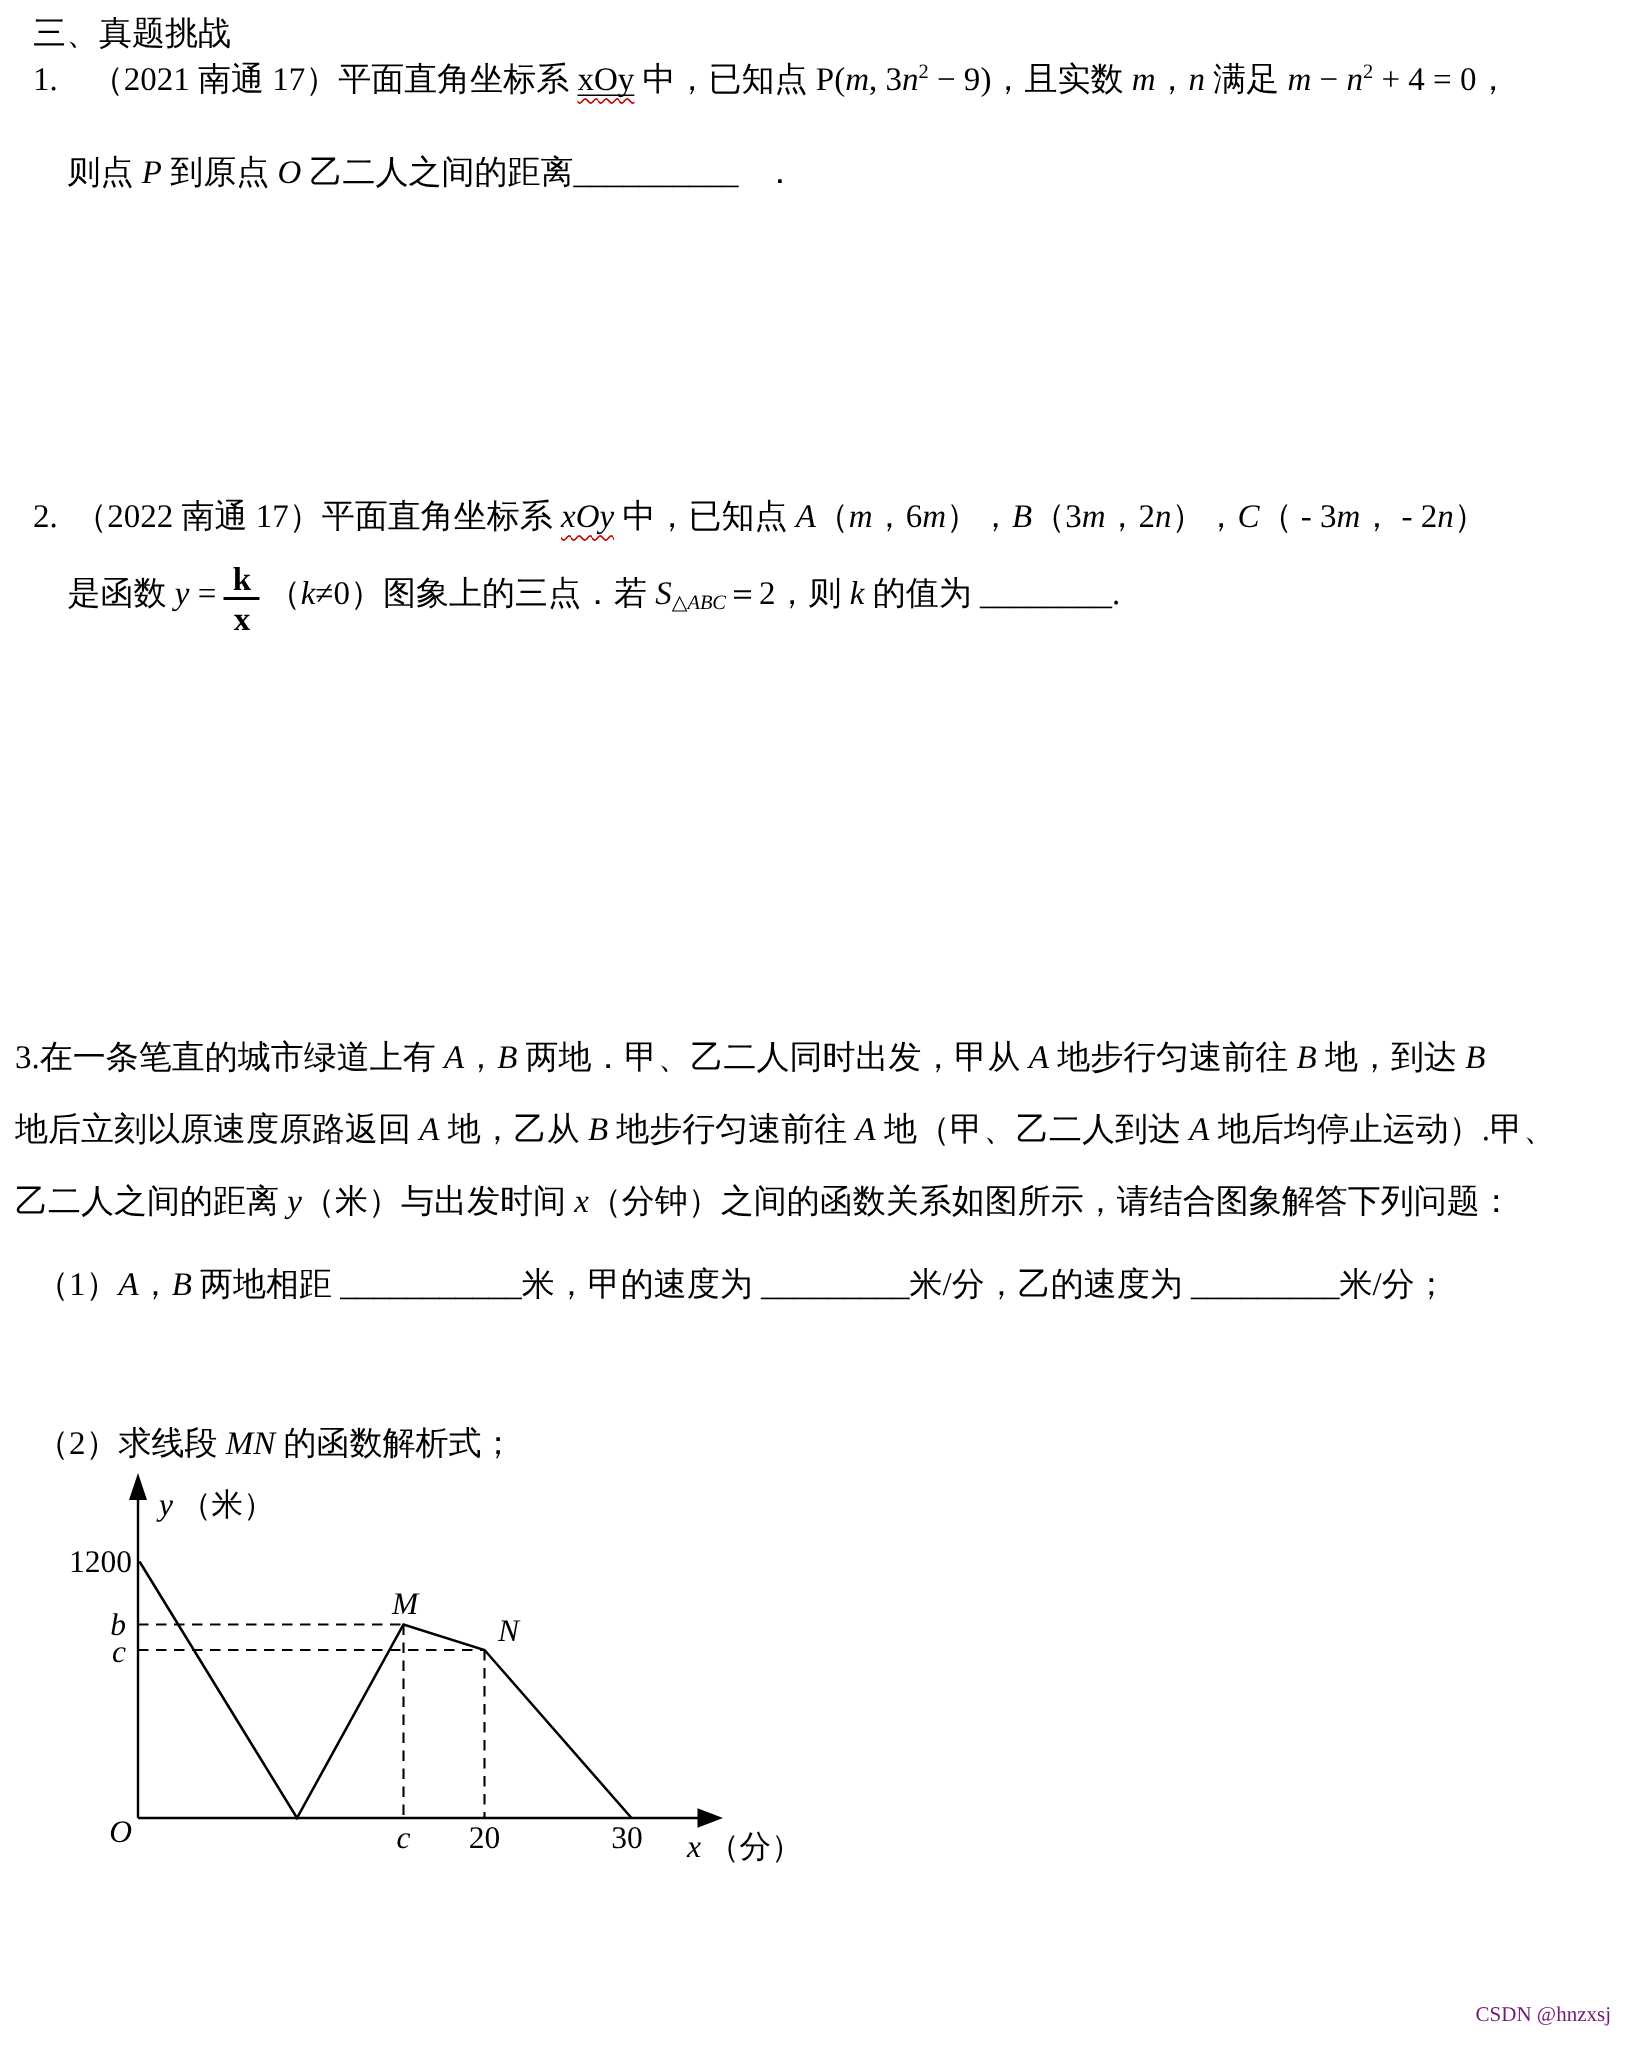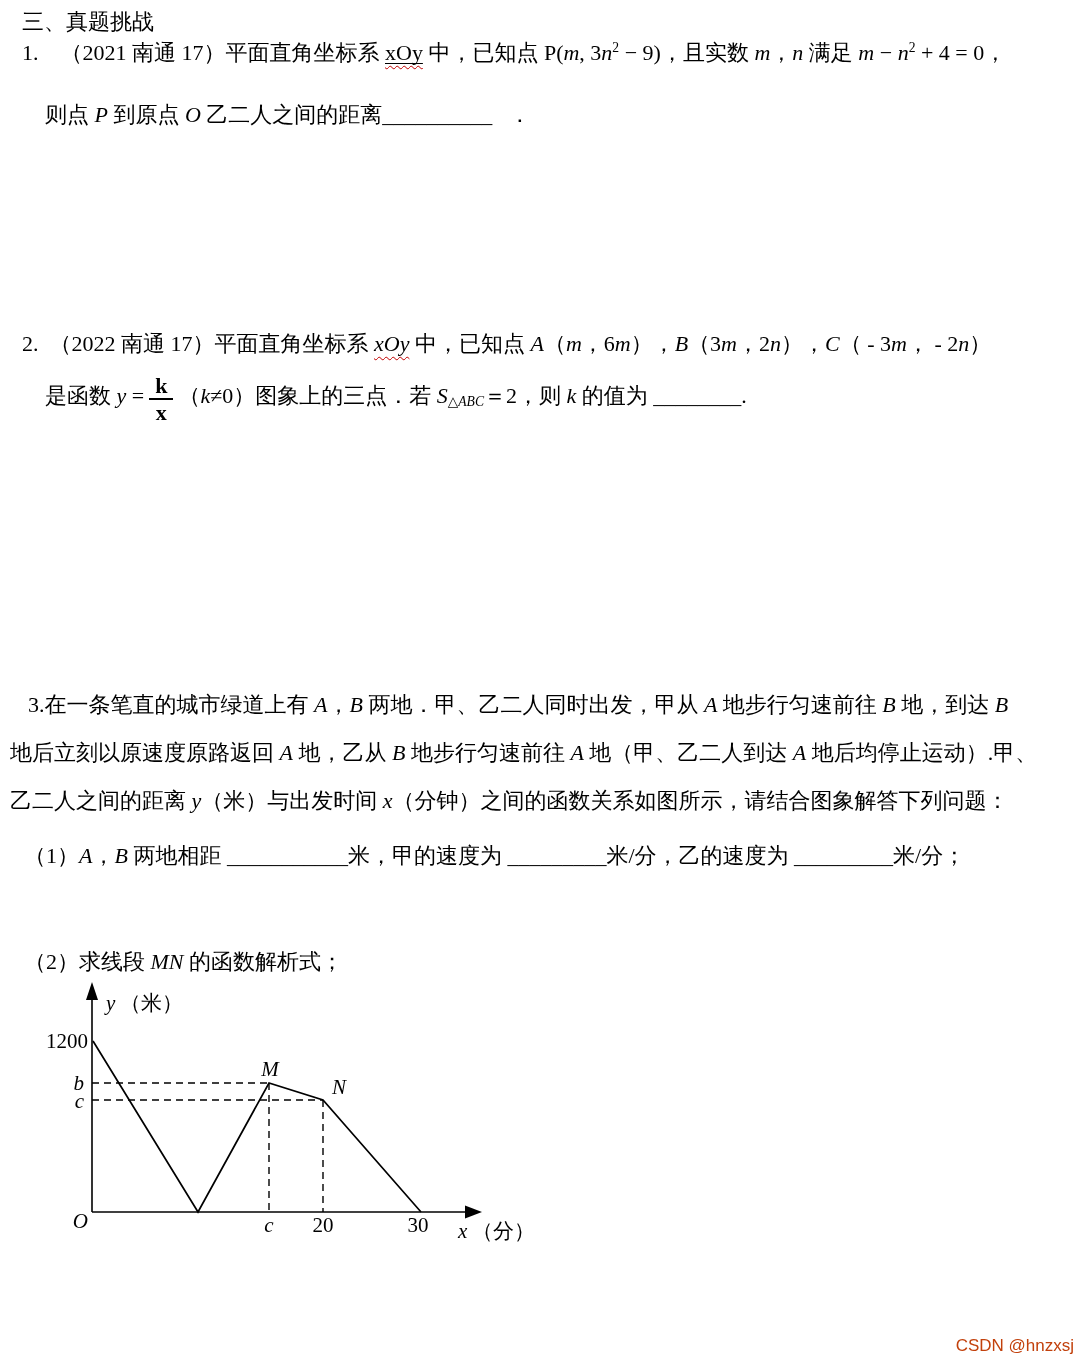--- a/index.html
+++ b/index.html
@@ -33,39 +33,39 @@
   }
   .fr-num{display:block;padding:0 6px 1px;border-bottom:2px solid #000;}
   .fr-den{display:block;padding-top:1px;}
   .figure-wrap{position:absolute;left:40px;top:980px;}
   .figure-wrap svg text{font-family:"Liberation Serif","DejaVu Serif",serif;font-size:21px;fill:#000;}
   .figure-wrap svg text.it{font-style:italic;}
   .watermark{
     position:absolute;
     right:14px;
     top:1336px;
-    font-family:Liberation Sans, sans-serif;
-    font-size:17px;
-    color:#c2410c;
+    font-family:Liberation Serif, serif;
+    font-size:14px;
+    color:#701a75;
   }
 </style>
 </head>
 <body>
 
 <div class="page">
 
   <div class="line" style="left:22px;top:6px;">三、真题挑战</div>
 
   <div class="line" style="left:22px;top:37px;"><span>1.    </span><span>（2021 南通 17）平面直角坐标系 </span><span class="r-wavy"><span class="r-solid">xOy</span></span><span> 中，已知点 P</span><span>(</span><span class="r-i">m</span><span>, 3</span><span class="r-i">n</span><span class="r-sup">2</span><span> − 9</span><span>)</span><span>，且实数 </span><span class="r-i">m</span><span>，</span><span class="r-i">n</span><span> 满足 </span><span class="r-i">m</span><span> − </span><span class="r-i">n</span><span class="r-sup">2</span><span> + 4 = 0，</span></div>
   <div class="line" style="left:45px;top:99px;"><span>则点 </span><span class="r-i">P</span><span> 到原点 </span><span class="r-i">O</span><span> 乙二人之间的距离</span><span>__________</span><span>   ．</span></div>
 
   <div class="line" style="left:22px;top:328px;"><span>2.  </span><span>（2022 南通 17）平面直角坐标系 </span><span class="r-i r-wavy">xOy</span><span> 中，已知点 </span><span class="r-i">A</span><span>（</span><span class="r-i">m</span><span>，6</span><span class="r-i">m</span><span>），</span><span class="r-i">B</span><span>（3</span><span class="r-i">m</span><span>，2</span><span class="r-i">n</span><span>），</span><span class="r-i">C</span><span>（ - 3</span><span class="r-i">m</span><span>， - 2</span><span class="r-i">n</span><span>）</span></div>
   <div class="line" style="left:45px;top:374px;"><span>是函数 </span><span class="r-i">y</span><span> =</span><span class="r-frac"><span class="fr-num">k</span><span class="fr-den">x</span></span><span>（</span><span class="r-i">k</span><span>≠0）图象上的三点．若 </span><span class="r-i">S</span><span class="r-sub">△</span><span class="r-sub r-i">ABC</span><span>＝2，则 </span><span class="r-i">k</span><span> 的值为 </span><span>________</span><span>.</span></div>
 
-  <div class="line" style="left:10px;top:689px;margin-left:18px;"><span>3.在一条笔直的城市绿道上有 </span><span class="r-i">A</span><span>，</span><span class="r-i">B</span><span> 两地．甲、乙二人同时出发，甲从 </span><span class="r-i">A</span><span> 地步行匀速前往 </span><span class="r-i">B</span><span> 地，到达 </span><span class="r-i">B</span></div>
+  <div class="line" style="left:10px;top:689px;"><span>3.在一条笔直的城市绿道上有 </span><span class="r-i">A</span><span>，</span><span class="r-i">B</span><span> 两地．甲、乙二人同时出发，甲从 </span><span class="r-i">A</span><span> 地步行匀速前往 </span><span class="r-i">B</span><span> 地，到达 </span><span class="r-i">B</span></div>
   <div class="line" style="left:10px;top:785px;"><span>乙二人之间的距离 </span><span class="r-i">y</span><span>（米）与出发时间 </span><span class="r-i">x</span><span>（分钟）之间的函数关系如图所示，请结合图象解答下列问题：</span></div>
   <div class="line" style="left:10px;top:737px;"><span>地后立刻以原速度原路返回 </span><span class="r-i">A</span><span> 地，乙从 </span><span class="r-i">B</span><span> 地步行匀速前往 </span><span class="r-i">A</span><span> 地（甲、乙二人到达 </span><span class="r-i">A</span><span> 地后均停止运动）.甲、</span></div>
 
   <div class="line" style="left:24px;top:840px;font-family:Liberation Serif, serif;"><span>（1）</span><span class="r-i">A</span><span>，</span><span class="r-i">B</span><span> 两地相距 </span><span>___________</span><span>米，甲的速度为 </span><span>_________</span><span>米/分，乙的速度为 </span><span>_________</span><span>米/分；</span></div>
   <div class="line" style="left:24px;top:946px;"><span>（2）求线段 </span><span class="r-i">MN</span><span> 的函数解析式；</span></div>
 
   <div class="figure-wrap">
     <svg width="500" height="272" viewBox="0 0 500 272">
 
       <line x1="52" y1="232" x2="430" y2="232" stroke="#000" stroke-width="1.6"></line>

